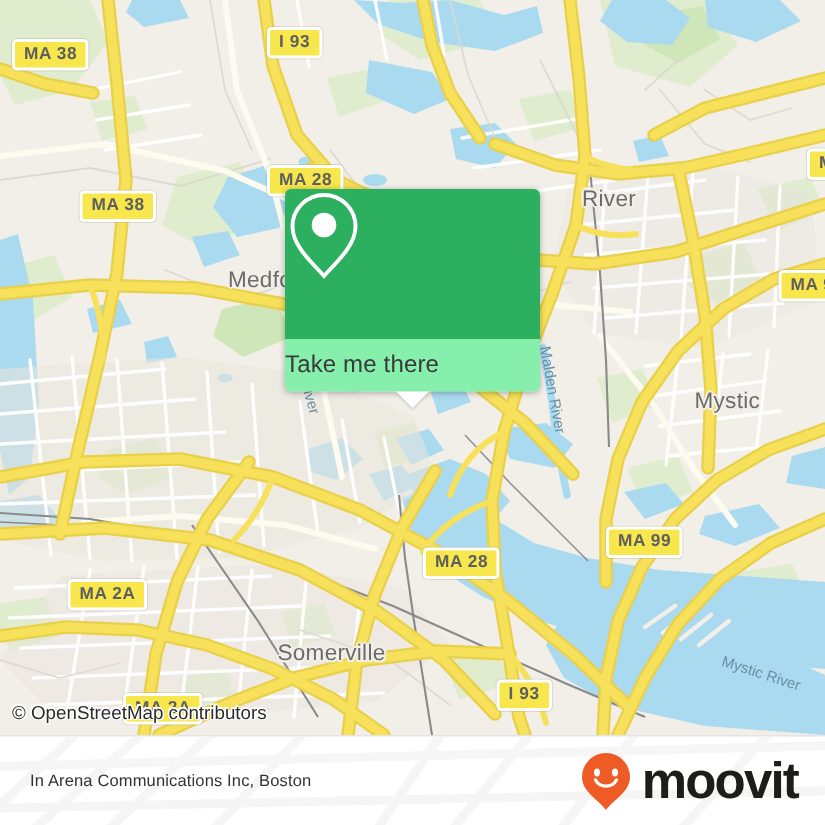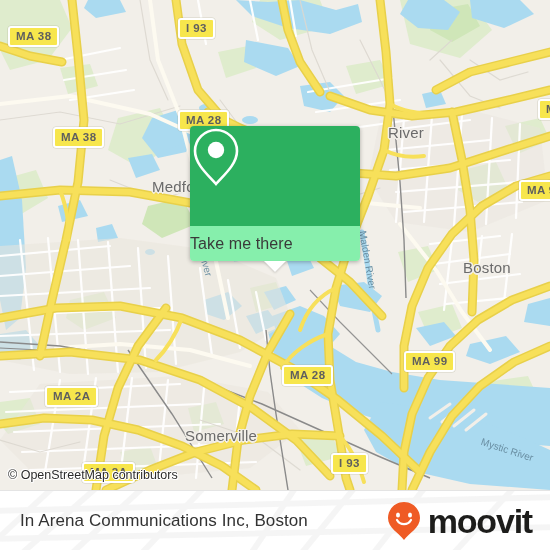--- a/index.html
+++ b/index.html
@@ -111,21 +111,21 @@
     width: 550px; height: 60px;
     background: #ffffff;
     border-top: 1px solid #e4e4e4;
     display: flex; align-items: center;
     overflow: hidden;
   }
   .footer-watermark { position: absolute; left: 0; top: 0; opacity: .6; }
   .footer-title {
     position: relative;
     margin-left: 20px;
-    font-size: 17px;
+    font-size: 11px;
     color: #333333;
     letter-spacing: .1px;
     white-space: nowrap;
   }
   .brand {
     position: absolute;
     right: 18px; top: 50%;
     transform: translateY(-50%);
     display: flex; align-items: center; gap: 7px;
   }
@@ -341,21 +341,21 @@
       </g>
     </svg>
 
     <div class="place-label" style="left:152px; top:178px;">
       <span>Medfo</span>
     </div>
     <div class="place-label" style="left:388px; top:124px;">
       <span>River</span>
     </div>
     <div class="place-label" style="left:463px; top:259px;">
-      <span>Boston</span>
+      <span>Mystic</span>
     </div>
     <div class="place-label" style="left:185px; top:427px;text-align:center;">
       <span>Somerville</span>
     </div>
 
     <div class="water-label" style="left:368px; top:230px; transform:rotate(80deg); transform-origin:left top;">
       <span>Malden River</span>
     </div>
     <div class="water-label" style="left:483px; top:436px; transform:rotate(18deg); transform-origin:left top;">
       <span>Mystic River</span>

